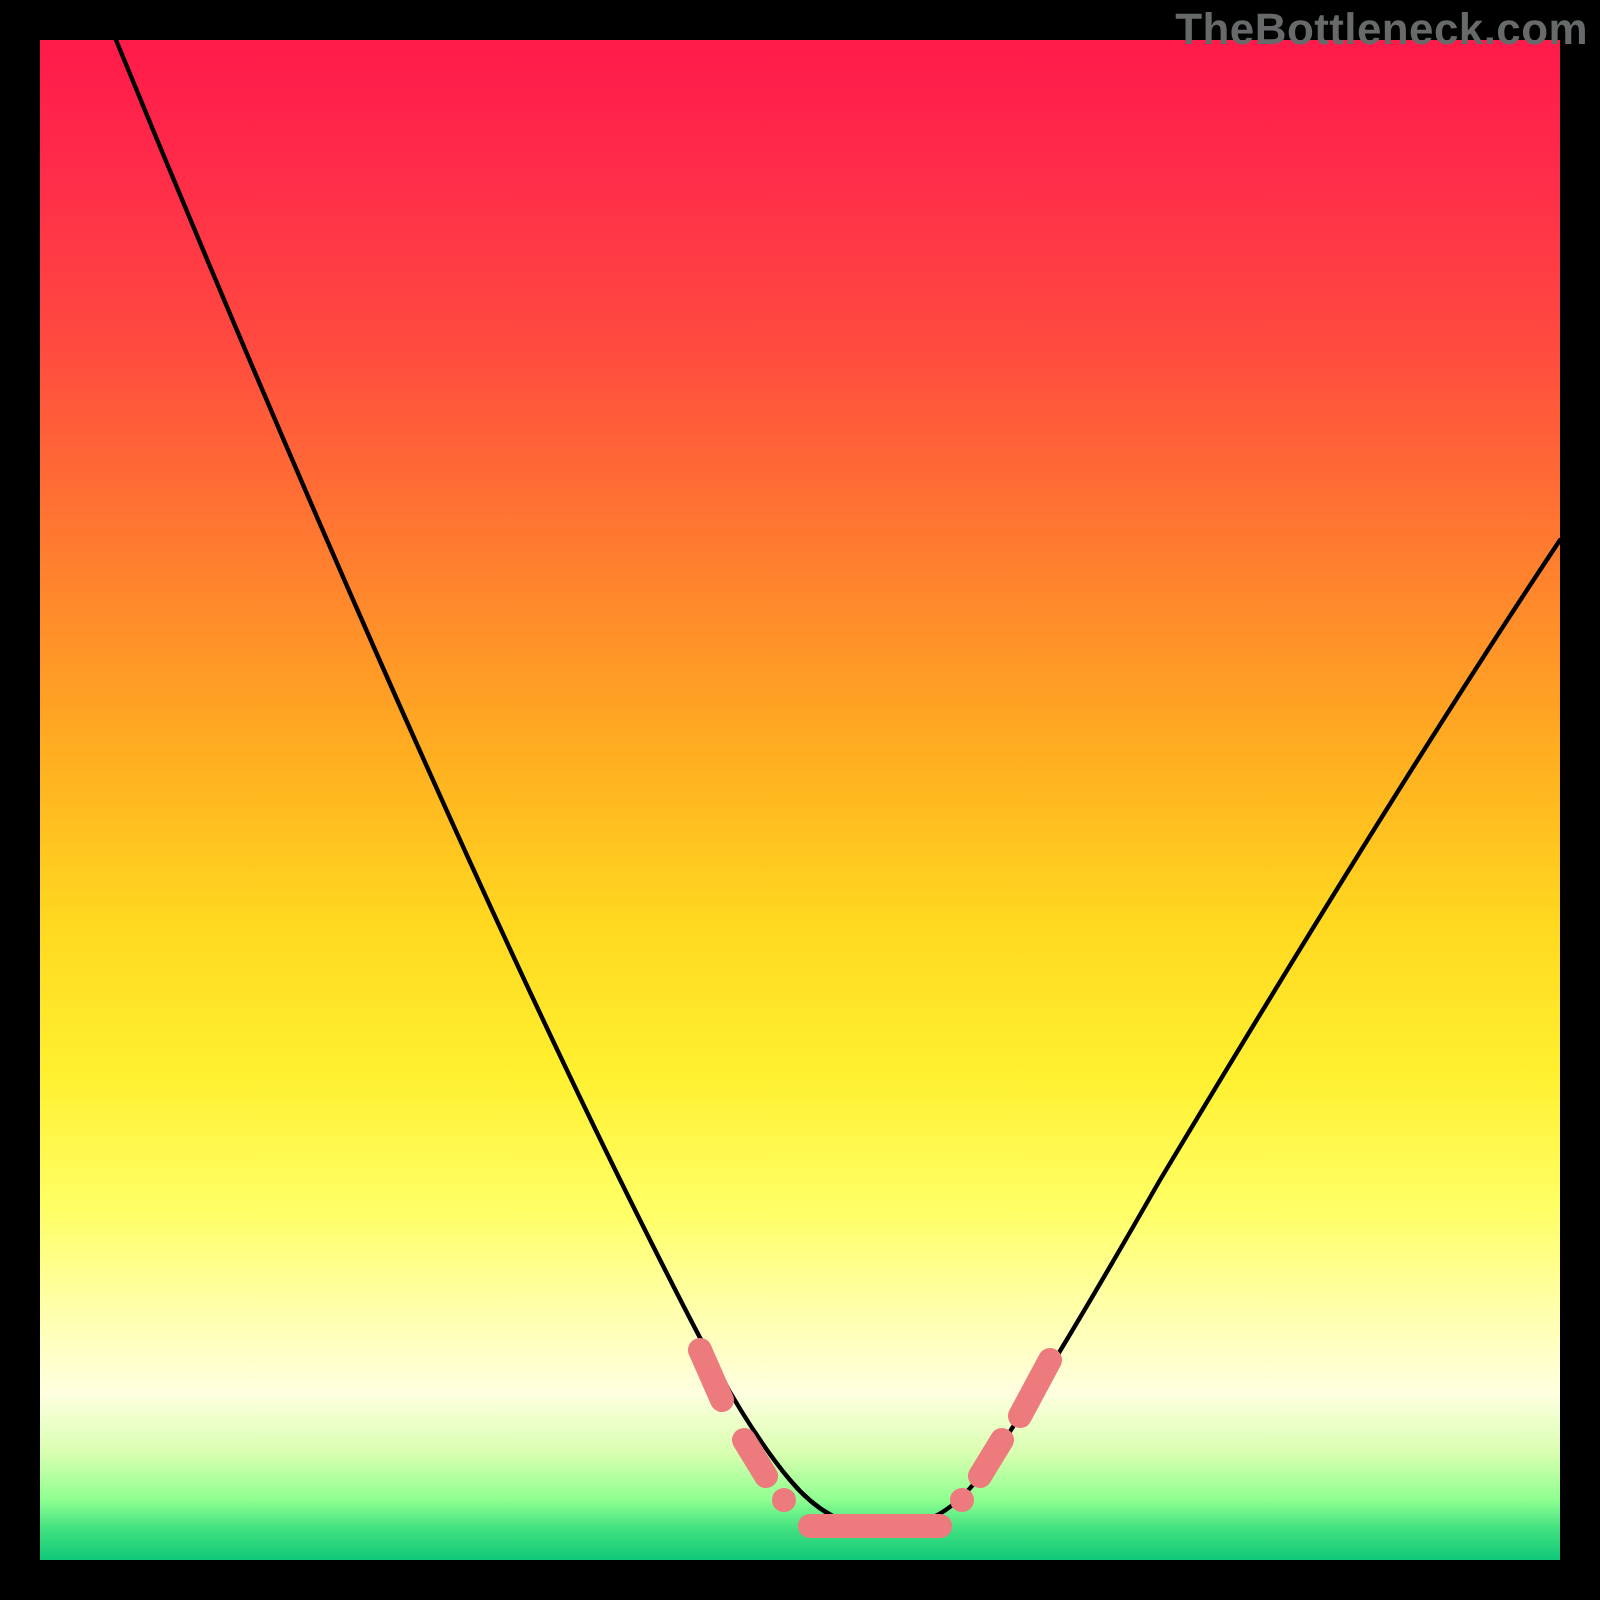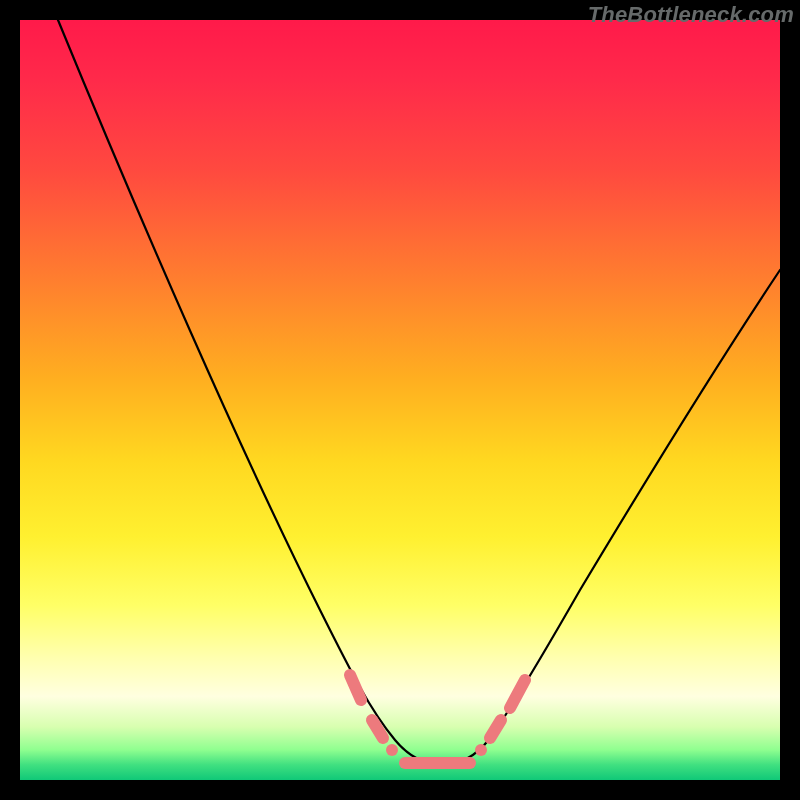--- a/index.html
+++ b/index.html
@@ -36,21 +36,20 @@
   .watermark {
     position: absolute;
     top: 2px;
     right: 6px;
     font-family: Arial, Helvetica, sans-serif;
     font-size: 22px;
     font-weight: 600;
     color: #666a6a;
     letter-spacing: 0.2px;
     user-select: none;
-    font-style: italic;
   }
   svg.curve {
     position: absolute;
     left: 0; top: 0;
     width: 760px; height: 760px;
     overflow: visible;
   }
   .main-curve {
     fill: none;
     stroke: #000;

